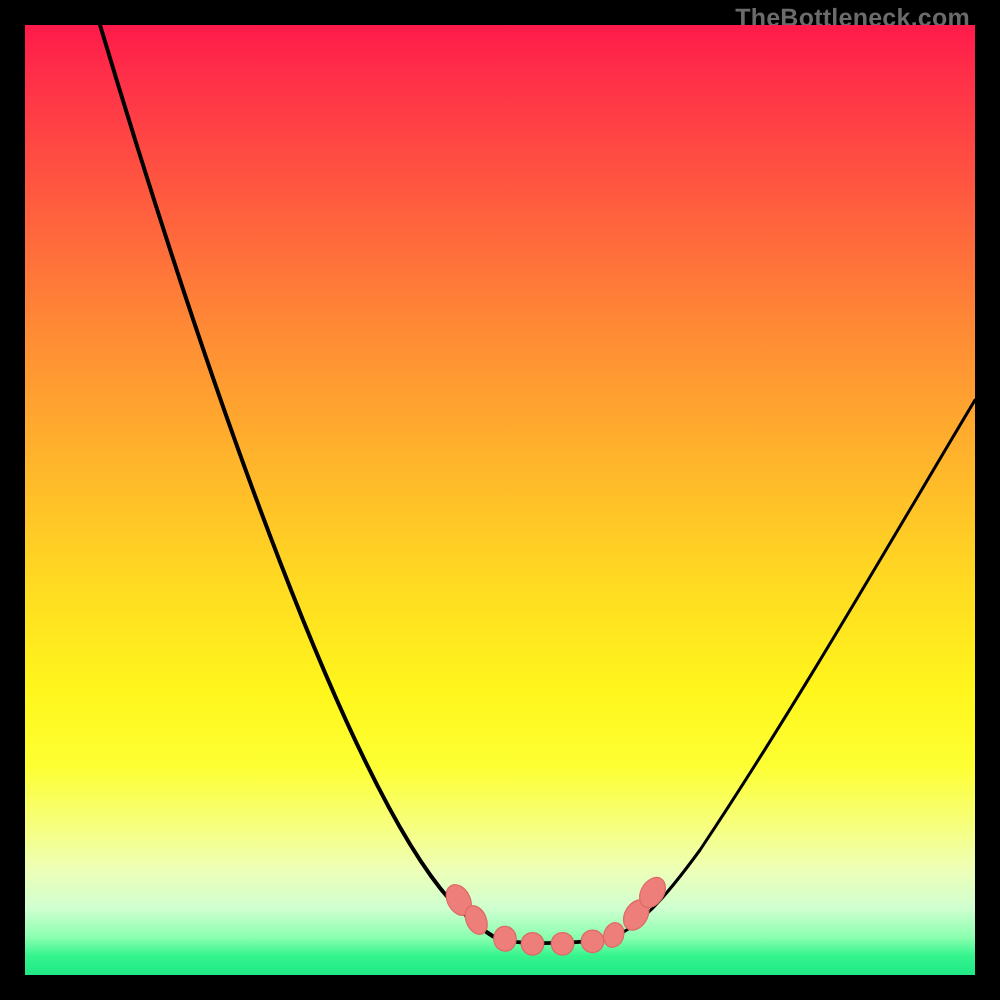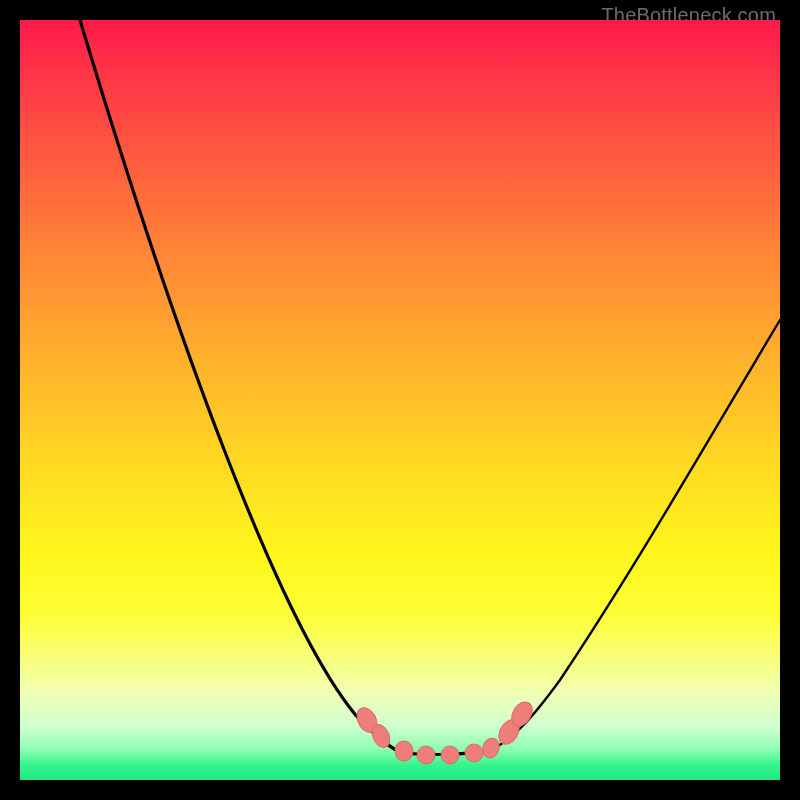--- a/index.html
+++ b/index.html
@@ -46,21 +46,21 @@
       #35F48E 98%,
       #1EE885 100%
     );
   }
   .watermark {
     position: absolute;
     top: 4px;
     right: 24px;
     color: #6b6b6b;
     font-size: 20px;
-    font-weight: 400;
+    font-weight: 700;
     letter-spacing: 0.2px;
     user-select: none;
   }
   svg.curve {
     position: absolute;
     top: 0; left: 0;
     width: 100%;
     height: 100%;
   }
 </style>

